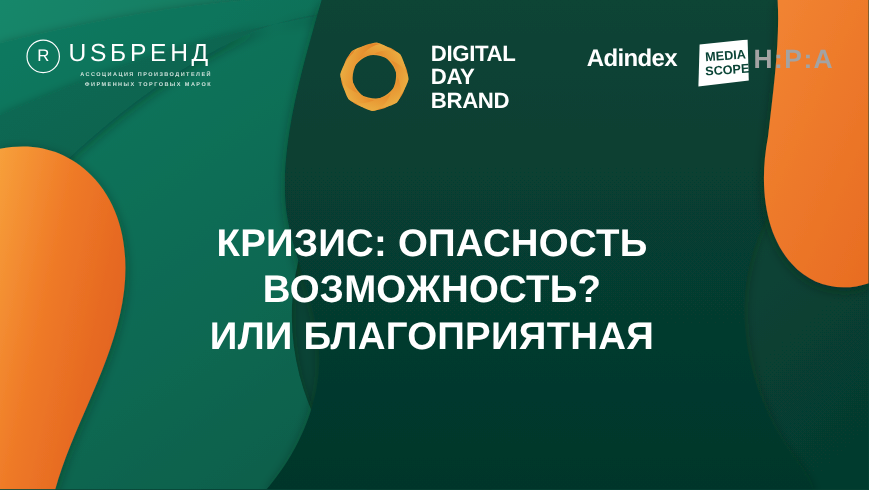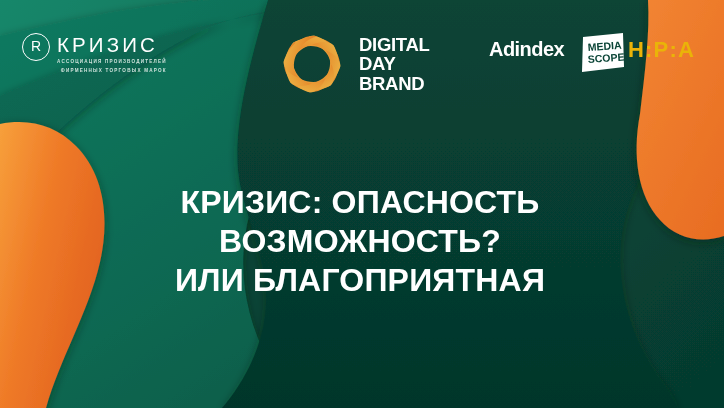--- a/index.html
+++ b/index.html
@@ -125,21 +125,21 @@
     width: 46px;
     height: 40px;
   }
   .ms-svg { display: block; width: 46px; height: 40px; }
 
   
   .hpa {
     position: absolute;
     left: 628px;
     top: 37px;
-    color: #eab308;
+    color: #a3a3a3;
     font-size: 22px;
     font-weight: 700;
     letter-spacing: 1.2px;
     white-space: nowrap;
   }
 
   
   .headline {
     position: absolute;
     left: 0;
@@ -217,21 +217,21 @@
     <path filter="url(#softShadow)" fill="url(#gOrangeL)" d="M0,124 C30,118 56,126 76,146 C104,174 110,218 100,262 C88,314 60,358 46,408 L0,408 Z"></path>
 
     <path filter="url(#softShadow)" fill="url(#gOrangeR)" d="M648,0 L724,0 L724,236 C700,244 676,238 660,220 C638,196 632,156 640,114 C645,72 650,32 648,0 Z"></path>
   </svg>
 
   <div class="logo-bar">
 
     <div class="rusbrand">
       <div class="rb-circle">R</div>
       <div class="rb-text">
-        <div class="rb-word">КРИЗИС</div>
+        <div class="rb-word">USБРЕНД</div>
         <div class="rb-sub">АССОЦИАЦИЯ ПРОИЗВОДИТЕЛЕЙ</div>
         <div class="rb-sub">ФИРМЕННЫХ ТОРГОВЫХ МАРОК</div>
       </div>
     </div>
 
     <div class="dbd">
       <svg class="dbd-mark" viewBox="0 0 100 100">
         <g fill="url(#gPetal)" opacity="0.93">
           <g transform="translate(50,50)">
             <g transform="rotate(0)">

